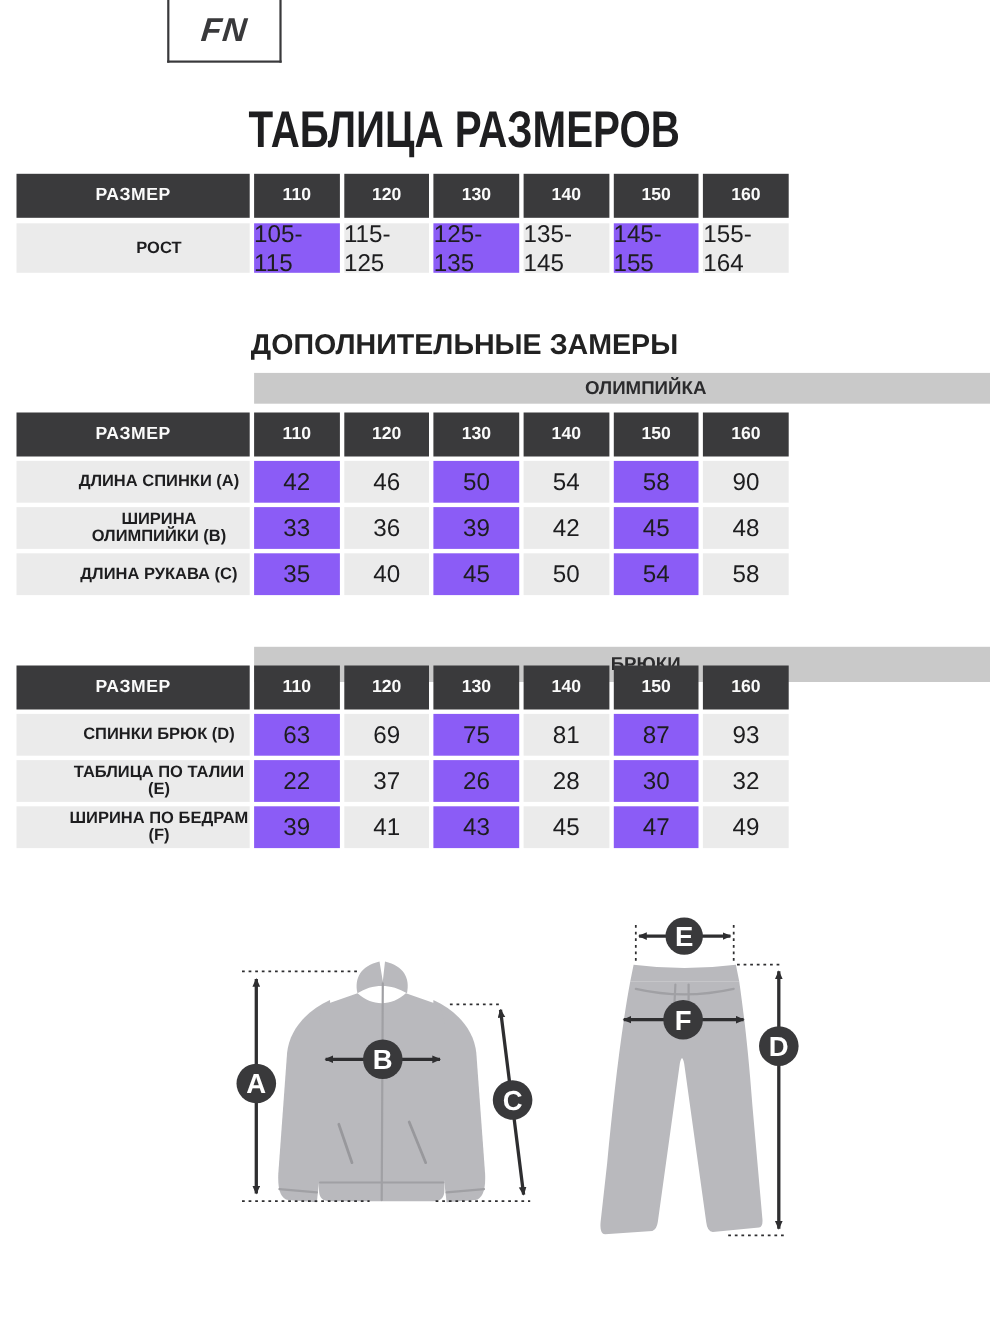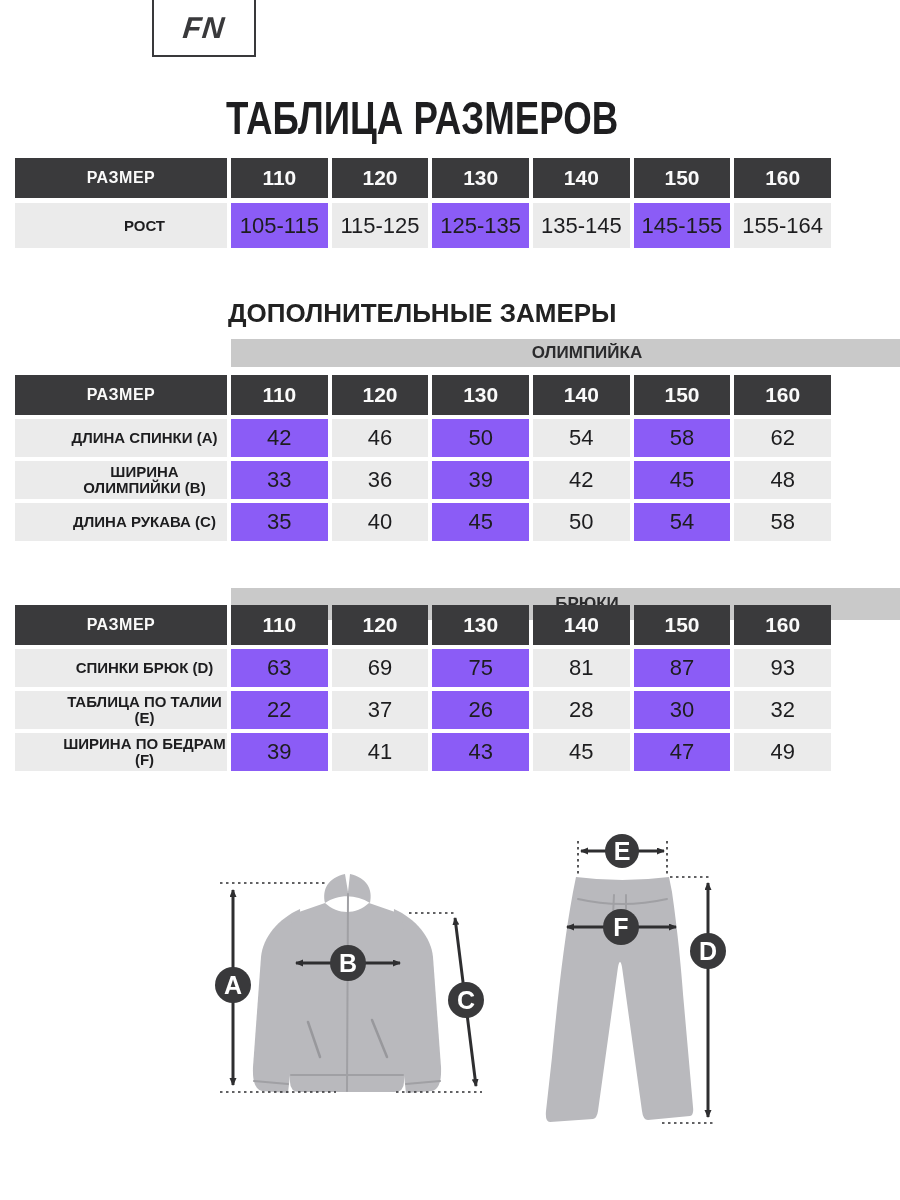--- a/index.html
+++ b/index.html
@@ -21,27 +21,27 @@
              color:#222;white-space:nowrap;}
 
   
   .band{position:absolute;left:231px;width:712px;background:#c9c9c9;
         display:flex;align-items:center;justify-content:center;
         font-size:17px;font-weight:700;color:#2b2b2d;}
   .band-jacket{top:339px;height:28px;}
   .band-pants{top:588px;height:32px;}
 
   
-  .tbl{position:absolute;left:15px;width:816px;display:grid;
+  .tbl{position:absolute;left:15px;width:702px;display:grid;
        grid-template-columns:212px repeat(6,1fr);column-gap:4px;row-gap:4px;}
   .tbl-height{top:158px;grid-template-rows:40px 45px;row-gap:5px;}
   .tbl-jacket{top:375px;grid-template-rows:40px 38px 38px 38px;}
   .tbl-pants{top:605px;grid-template-rows:40px 38px 38px 38px;}
   .cell{display:flex;align-items:center;justify-content:center;}
-  .hc{background:#3a3a3c;color:#fafafa;font-weight:700;font-size:21px;}
+  .hc{background:#3a3a3c;color:#fafafa;font-weight:700;font-size:16px;}
   .hc.lblc{font-size:16px;letter-spacing:.5px;}
   .lc{background:#ebebeb;font-size:15px;font-weight:700;color:#1d1d1f;
       text-align:center;line-height:1.05;padding-left:47px;}
   .vc{font-size:22px;font-weight:400;color:#1d1d1f;}
   .vc.w{background:#8b5cf6;}
   .vc.g{background:#ebebeb;}
 
   
   .diagram{position:absolute;left:150px;top:795px;width:620px;height:400px;}
   .garment{fill:#b9b9bd;stroke:none;}
@@ -92,21 +92,21 @@
     <div class="cell hc">140</div>
     <div class="cell hc">150</div>
     <div class="cell hc">160</div>
 
     <div class="cell lc">ДЛИНА СПИНКИ (A)</div>
     <div class="cell vc w">42</div>
     <div class="cell vc g">46</div>
     <div class="cell vc w">50</div>
     <div class="cell vc g">54</div>
     <div class="cell vc w">58</div>
-    <div class="cell vc g">62</div>
+    <div class="cell vc g">90</div>
 
     <div class="cell lc">ШИРИНА ОЛИМПИЙКИ (B)</div>
     <div class="cell vc w">33</div>
     <div class="cell vc g">36</div>
     <div class="cell vc w">39</div>
     <div class="cell vc g">42</div>
     <div class="cell vc w">45</div>
     <div class="cell vc g">48</div>
 
     <div class="cell lc">ДЛИНА РУКАВА (C)</div>

